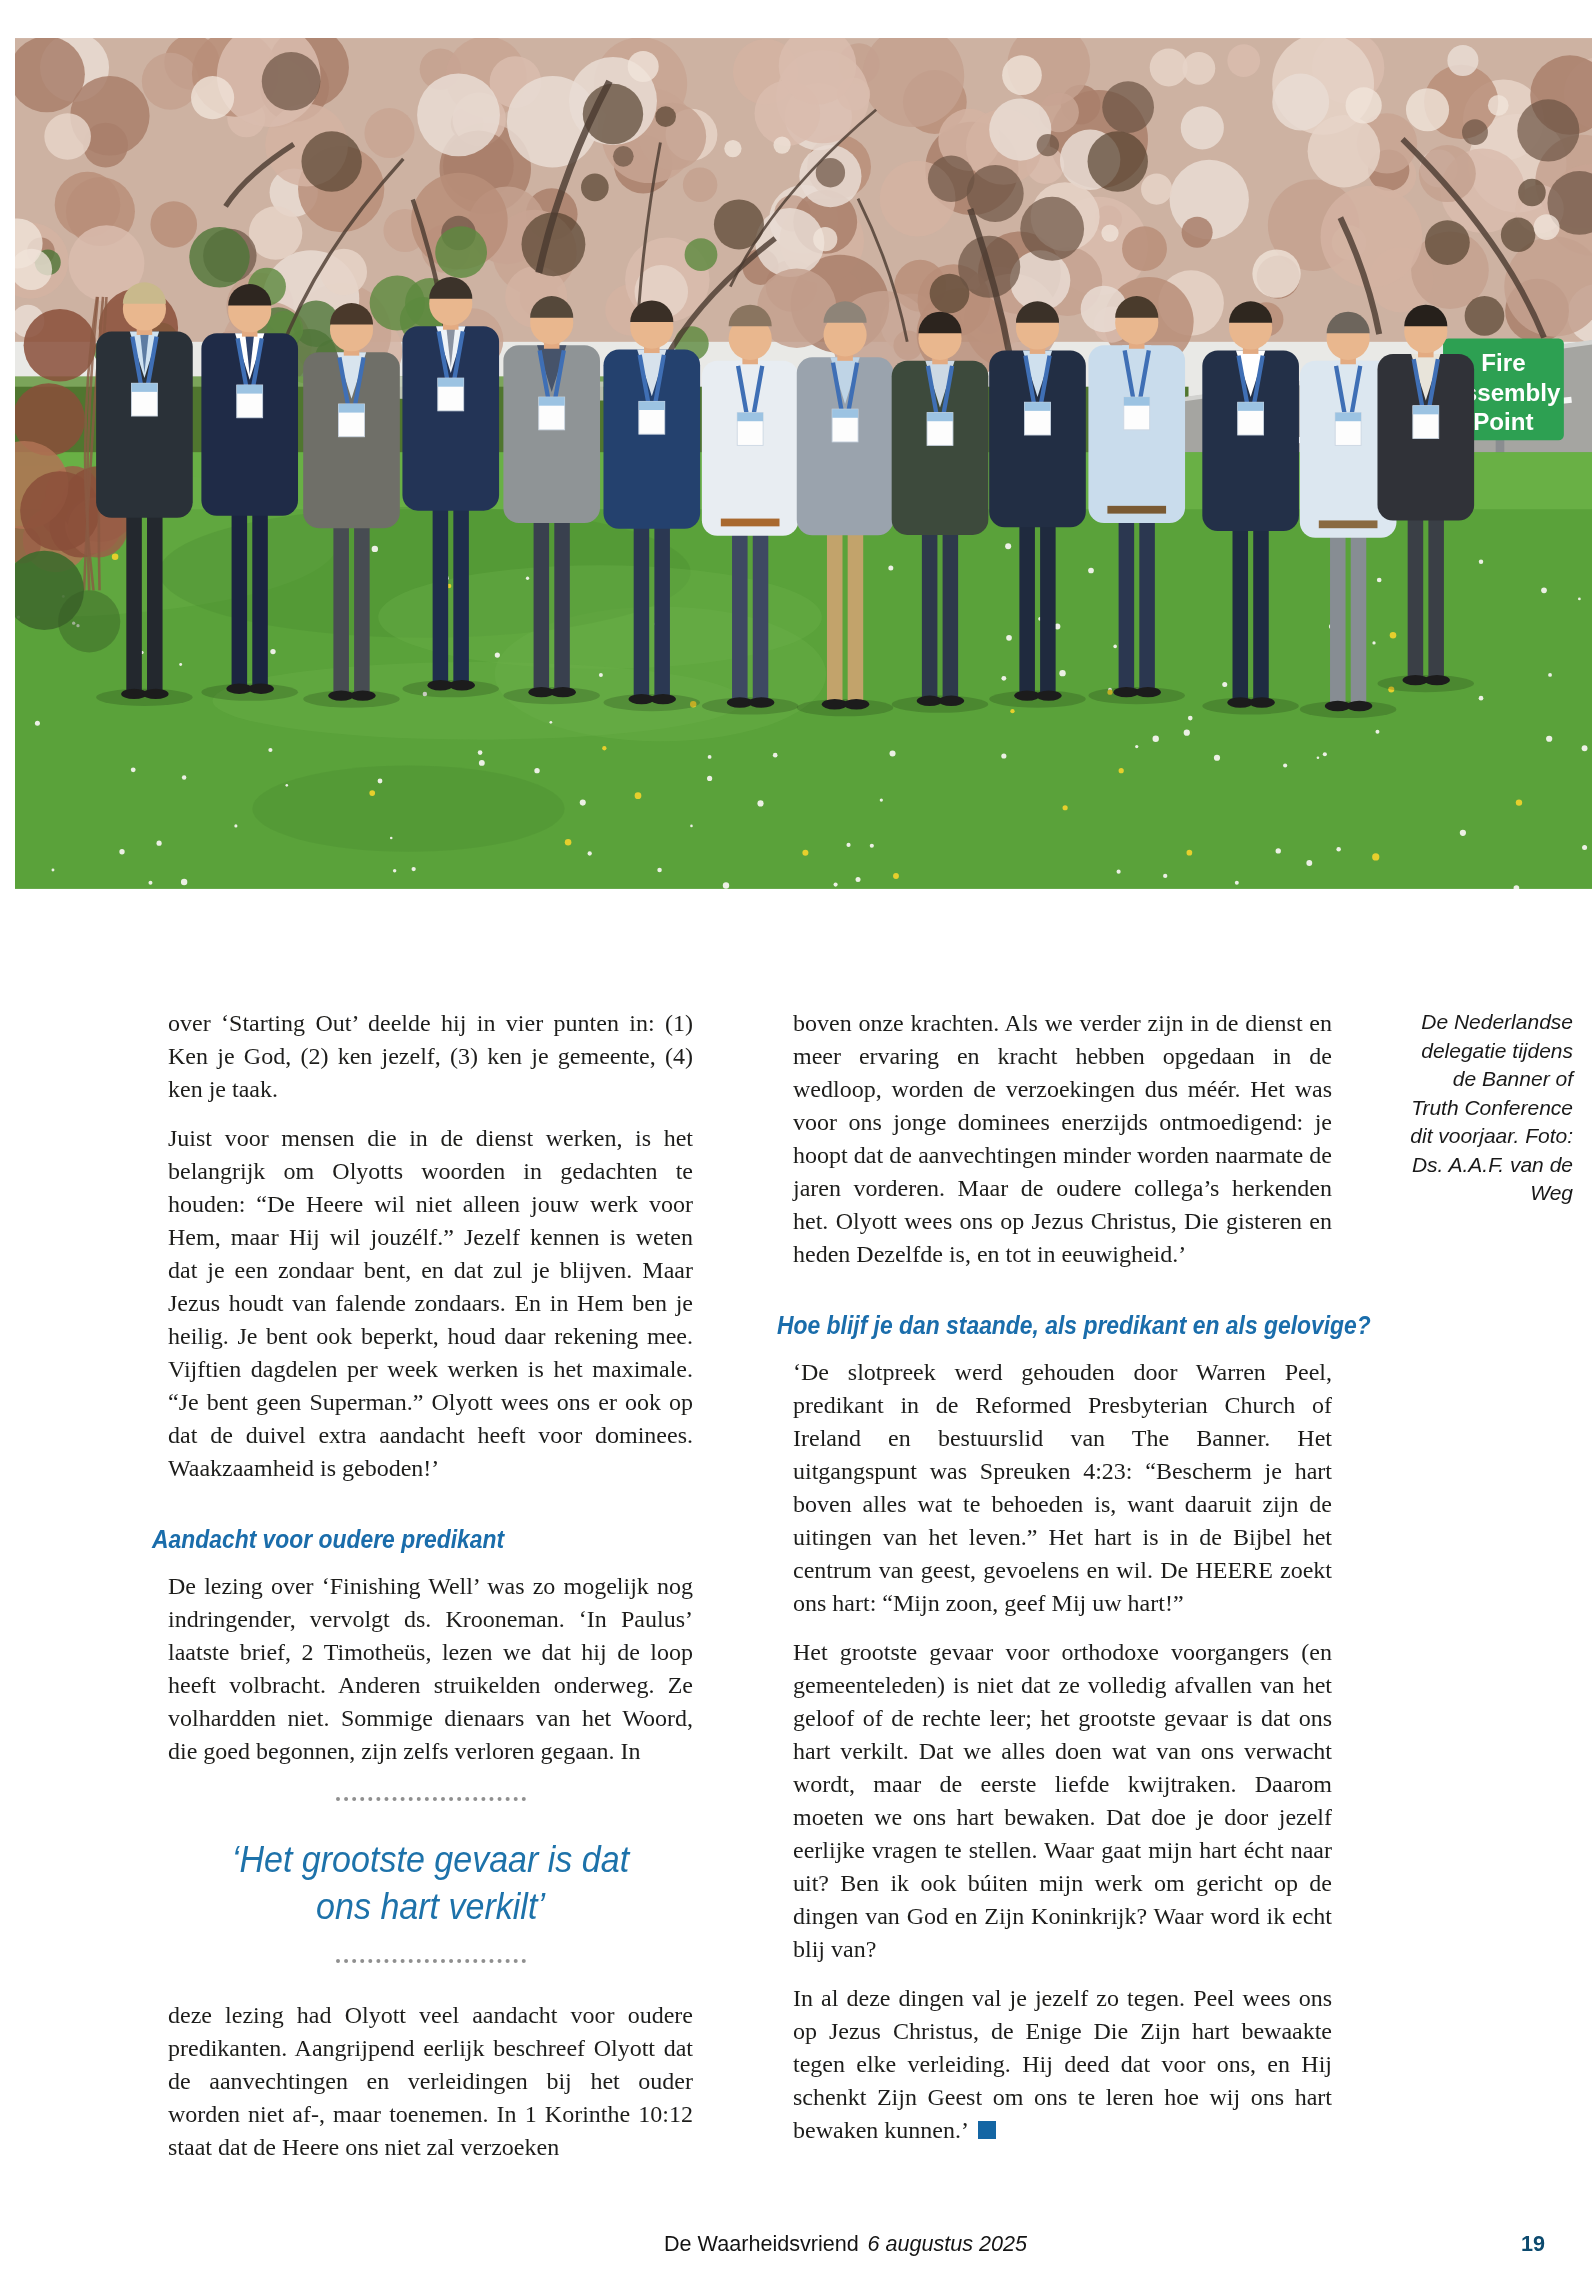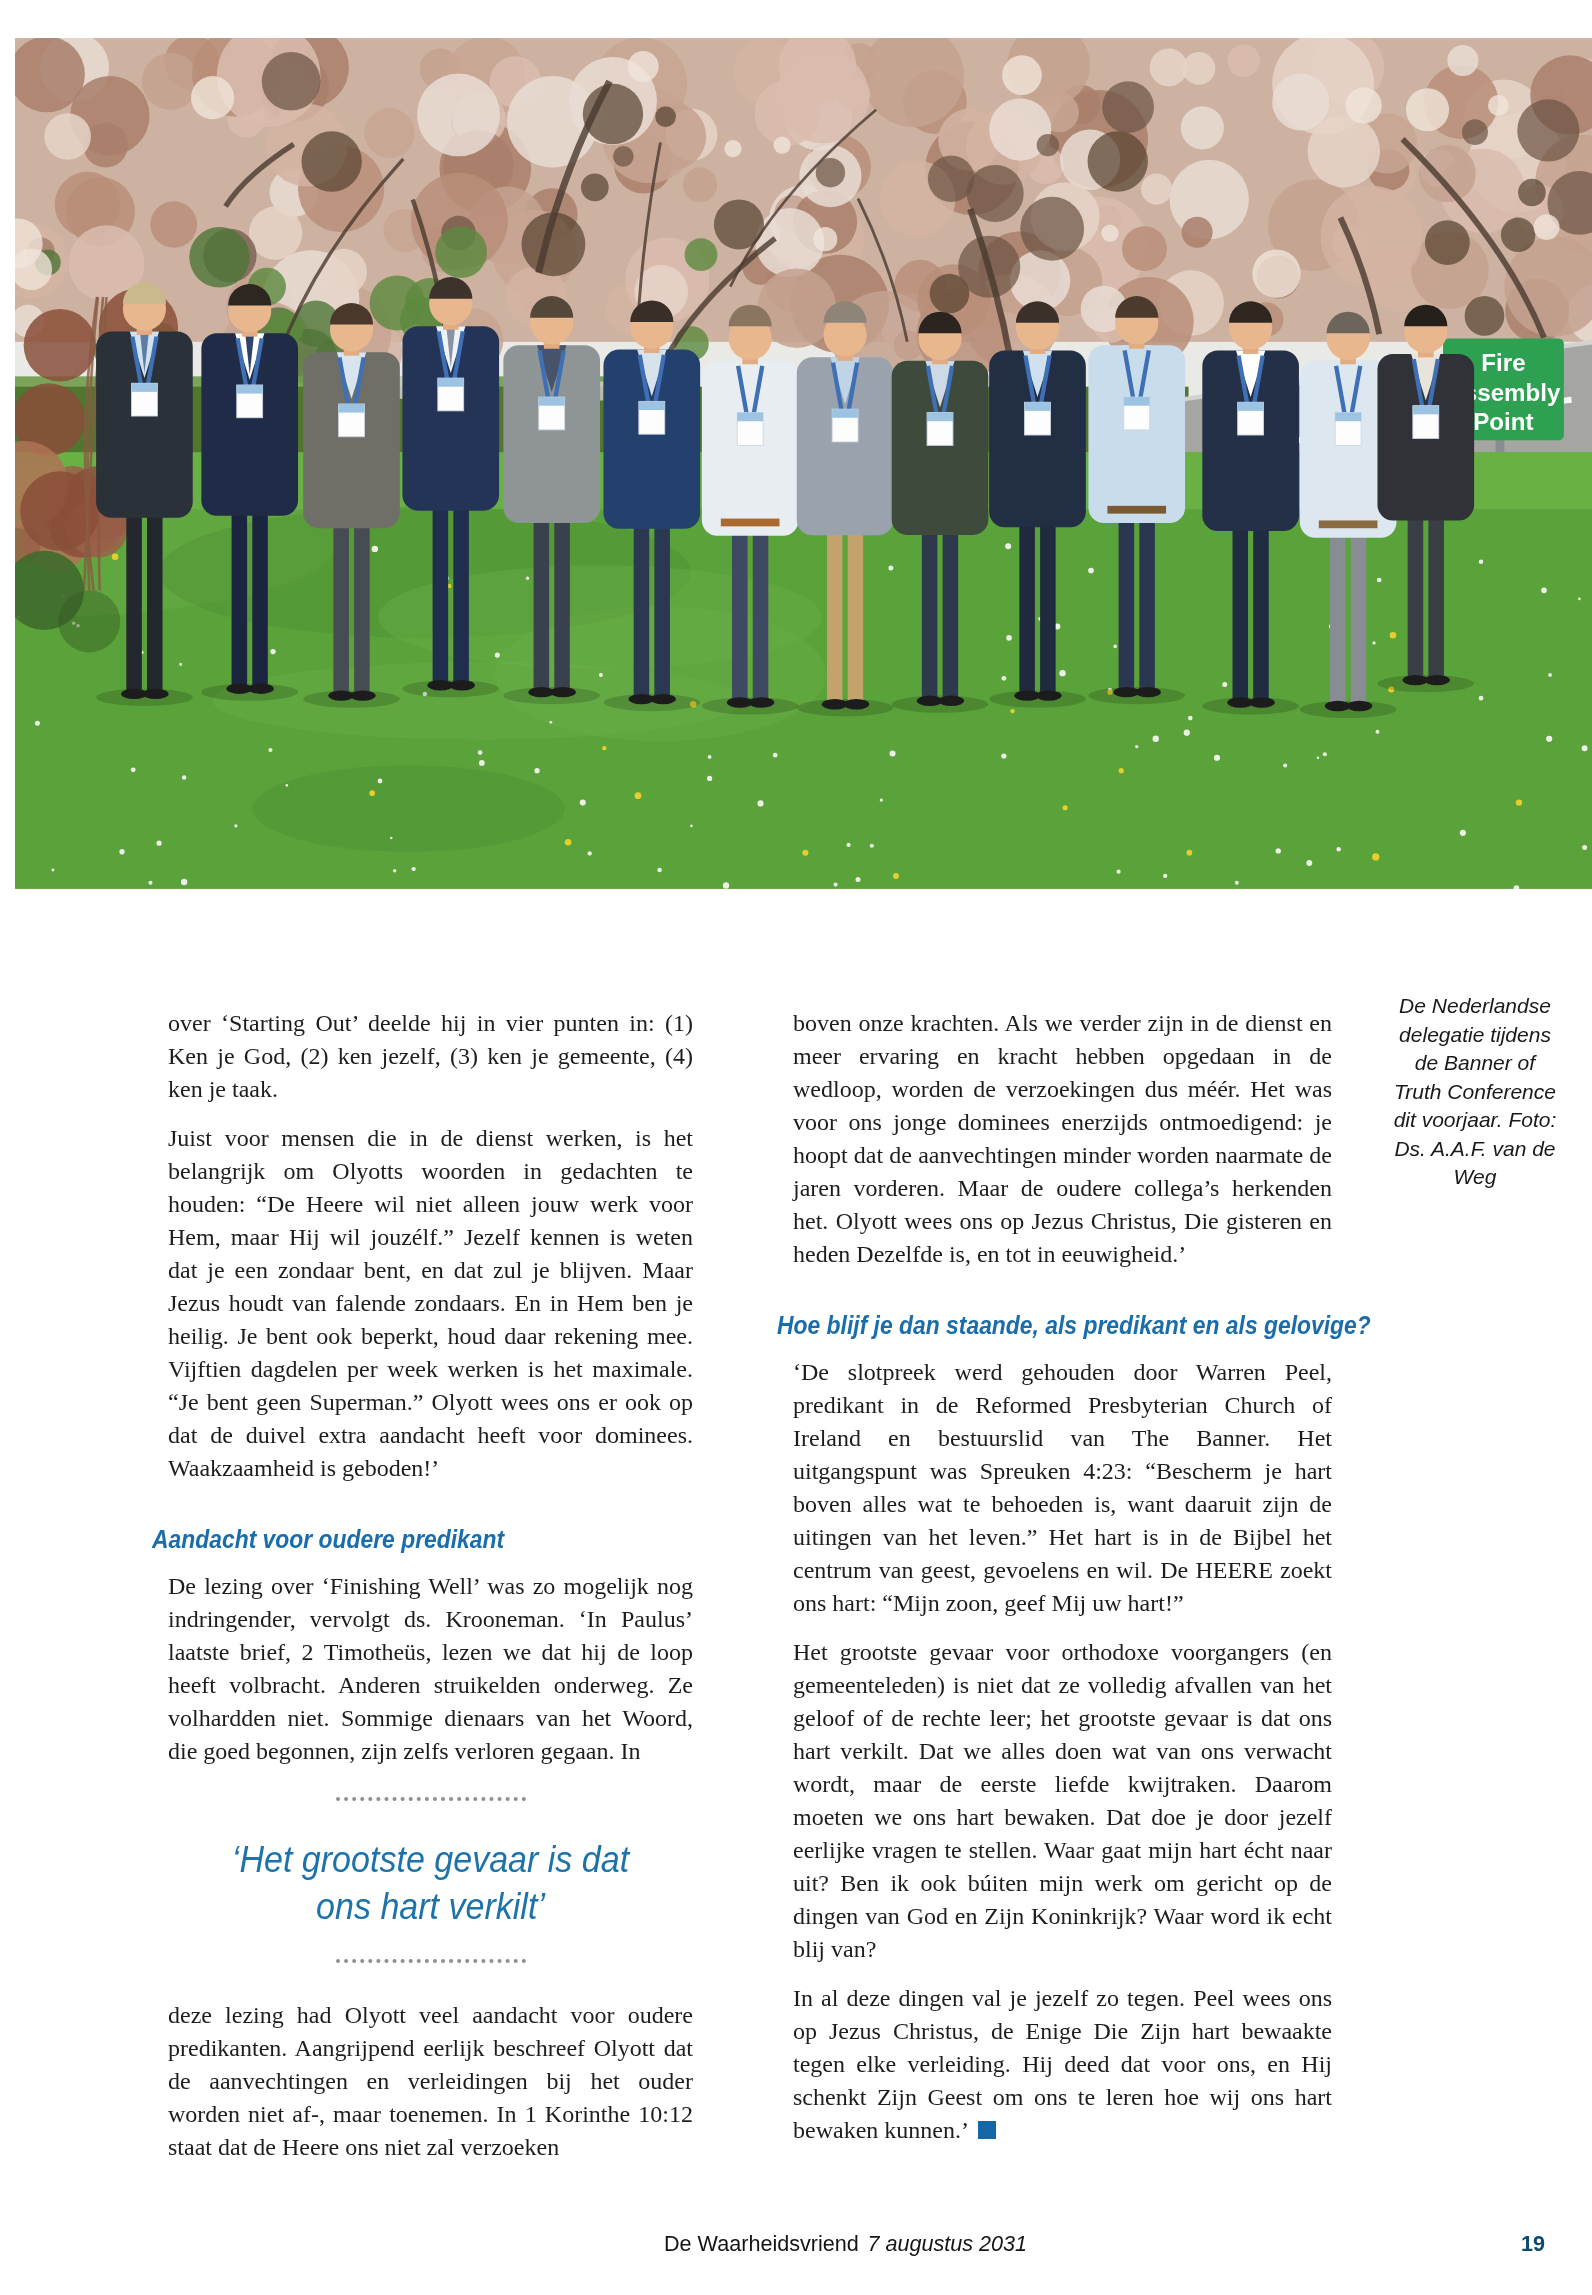--- a/index.html
+++ b/index.html
@@ -16,23 +16,23 @@
            font-size:26px;line-height:29px;color:#1a6dab;margin:40px 0 12px 0;
            transform:scaleX(0.88);transform-origin:left center;white-space:nowrap;}
   .dots{width:190px;margin:29px auto 0 auto;border-bottom:4.3px dotted #8f8f8f;height:0;}
   .pullquote{font-family:"Liberation Sans",sans-serif;font-style:italic;font-weight:400;
              font-size:37px;line-height:47px;color:#1d72aa;text-align:center;
              margin:35px 0 0 0;transform:scaleX(0.92);}
   .after-quote{margin-top:36px !important;}
   .endmark{display:inline-block;width:18px;height:18px;background:#1466a4;margin-left:8.6px;
            vertical-align:-0.9px;}
 
-  .caption{position:absolute;left:1393px;top:992px;width:164px;margin:0;
+  .caption{position:absolute;left:1393px;top:992px;width:164px;margin:16px;
            font-family:"Liberation Sans",sans-serif;font-style:italic;font-size:21px;
-           line-height:28.5px;color:#191919;text-align:center;}
+           line-height:28.5px;color:#191919;text-align:right;}
 
   .footer-center{position:absolute;left:664px;top:2231px;font-family:"Liberation Sans",sans-serif;
                  font-size:21.6px;color:#141414;white-space:nowrap;}
   .footer-brand{font-weight:400;}
   .footer-date{font-style:italic;font-weight:400;margin-left:8.6px;}
   .footer-page{position:absolute;right:47px;top:2231px;font-family:"Liberation Sans",sans-serif;
                font-weight:700;font-size:21.6px;color:#0c4a6e;}
 </style>
 </head>
 <body>
@@ -665,19 +665,19 @@
       <p>‘De slotpreek werd gehouden door Warren Peel, predikant in de Reformed Presbyterian Church of Ireland en bestuurslid van The Banner. Het uitgangspunt was Spreuken 4:23: “Bescherm je hart boven alles wat te behoeden is, want daaruit zijn de uitingen van het leven.” Het hart is in de Bijbel het centrum van geest, gevoelens en wil. De HEERE zoekt ons hart: “Mijn zoon, geef Mij uw hart!”</p>
       <p>Het grootste gevaar voor orthodoxe voorgangers (en gemeenteleden) is niet dat ze volledig afvallen van het geloof of de rechte leer; het grootste gevaar is dat ons hart verkilt. Dat we alles doen wat van ons verwacht wordt, maar de eerste liefde kwijtraken. Daarom moeten we ons hart bewaken. Dat doe je door jezelf eerlijke vragen te stellen. Waar gaat mijn hart écht naar uit? Ben ik ook búiten mijn werk om gericht op de dingen van God en Zijn Koninkrijk? Waar word ik echt blij van?</p>
       <p><span>In al deze dingen val je jezelf zo tegen. Peel wees ons op Jezus Christus, de Enige Die Zijn hart bewaakte tegen elke verleiding. Hij deed dat voor ons, en Hij schenkt Zijn Geest om ons te leren hoe wij ons hart bewaken kunnen.’</span><span class="endmark"></span></p>
     </section>
 
     <aside class="caption">De Nederlandse delegatie tijdens de Banner of Truth Conference dit voorjaar. Foto: Ds. A.A.F. van de Weg</aside>
   </main>
 
   <footer>
     <div class="footer-center">
-      <span class="footer-brand">De Waarheidsvriend</span><span class="footer-date">7 augustus 2031</span>
+      <span class="footer-brand">De Waarheidsvriend</span><span class="footer-date">6 augustus 2025</span>
     </div>
     <div class="footer-page">19</div>
   </footer>
 
 </div>
 
 
 </body></html>

